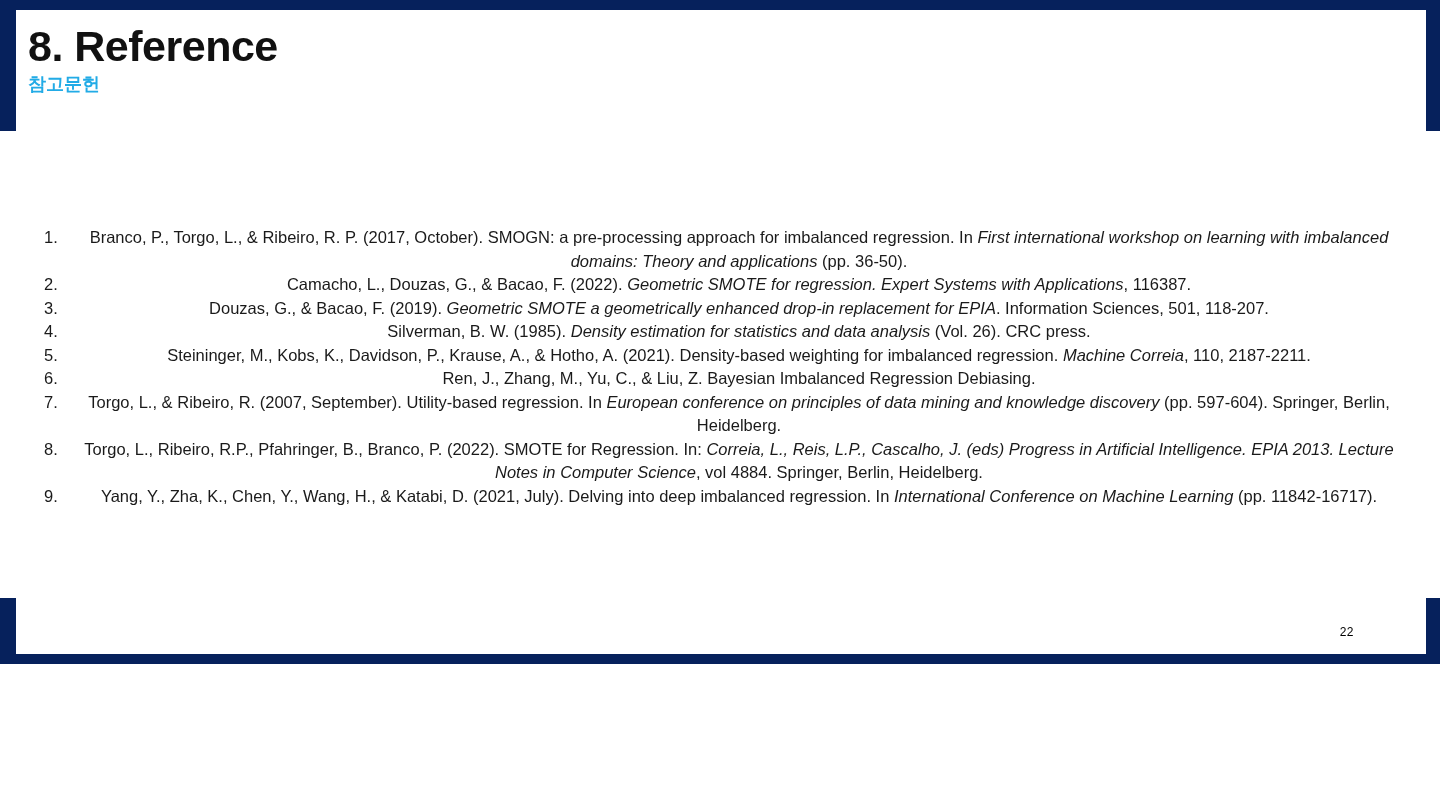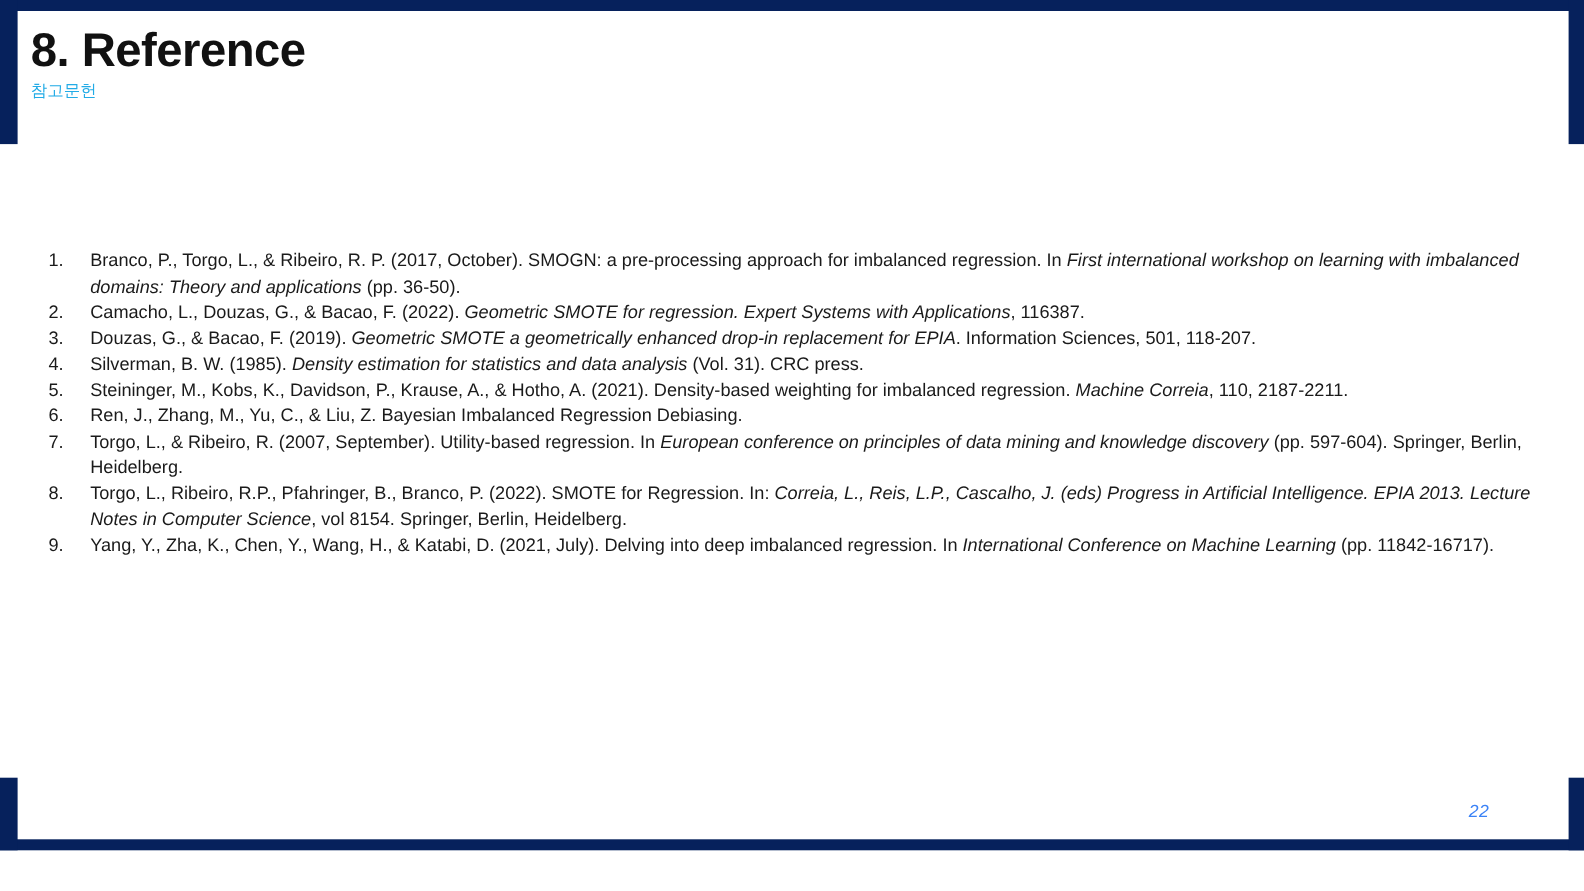--- a/index.html
+++ b/index.html
@@ -9,21 +9,21 @@
   body {
     width: 1440px;
     height: 810px;
     background: #ffffff;
     font-family: "Liberation Sans", sans-serif;
     overflow: hidden;
   }
   .slide {
     position: relative;
     width: 1440px;
-    height: 773px;
+    height: 664px;
     background: #ffffff;
     box-sizing: border-box;
   }
 
   
   .frame-top {
     position: absolute;
     left: 0; top: 0;
     width: 1440px; height: 10px;
     background: #06215c;
@@ -69,22 +69,22 @@
   .title {
     font-size: 43px;
     font-weight: bold;
     color: #111111;
     letter-spacing: -0.5px;
     line-height: 1.05;
     margin: 0;
     white-space: nowrap;
   }
   .subtitle {
-    font-size: 15px;
-    font-weight: normal;
+    font-size: 18px;
+    font-weight: bold;
     color: #22abe6;
     letter-spacing: 0px;
     line-height: 1.1;
     margin: 6px 0 0 0;
     white-space: nowrap;
   }
 
   
   .ref-list {
     position: absolute;
@@ -104,35 +104,34 @@
     flex: 0 0 auto;
     width: 46px;
     text-align: left;
     padding-left: 8px;
     box-sizing: border-box;
     font-size: 16.5px;
     color: #1a1a1a;
   }
   .ref-text {
     flex: 1 1 auto;
-    text-align: left;
+    text-align: center;
   }
   .ref-text i {
     font-style: italic;
   }
 
   
   .page-number {
     position: absolute;
     right: 86px;
     bottom: 25px;
-    font-size: 16px;
-    color: #3b82f6;
+    font-size: 12px;
+    color: #000000;
     letter-spacing: 0.5px;
-    font-style: italic;
   }
 </style>
 </head>
 <body>
 
 <div class="slide">
 
   <div class="frame-top"></div>
   <div class="frame-left-top"></div>
   <div class="frame-right-top"></div>
@@ -153,37 +152,37 @@
       <div class="ref-item">
         <div class="ref-num">2.</div>
         <div class="ref-text"><span>Camacho, L., Douzas, G., &amp; Bacao, F. (2022). </span><i>Geometric SMOTE for regression. Expert Systems with Applications</i><span>, 116387.</span></div>
       </div>
       <div class="ref-item">
         <div class="ref-num">3.</div>
         <div class="ref-text"><span>Douzas, G., &amp; Bacao, F. (2019). </span><i>Geometric SMOTE a geometrically enhanced drop-in replacement for EPIA</i><span>. Information Sciences, 501, 118-207.</span></div>
       </div>
       <div class="ref-item">
         <div class="ref-num">4.</div>
-        <div class="ref-text"><span>Silverman, B. W. (1985). </span><i>Density estimation for statistics and data analysis</i><span> (Vol. 31). CRC press.</span></div>
+        <div class="ref-text"><span>Silverman, B. W. (1985). </span><i>Density estimation for statistics and data analysis</i><span> (Vol. 26). CRC press.</span></div>
       </div>
       <div class="ref-item">
         <div class="ref-num">5.</div>
         <div class="ref-text"><span>Steininger, M., Kobs, K., Davidson, P., Krause, A., &amp; Hotho, A. (2021). Density-based weighting for imbalanced regression. </span><i>Machine Correia</i><span>, 110, 2187-2211.</span></div>
       </div>
       <div class="ref-item">
         <div class="ref-num">6.</div>
         <div class="ref-text"><span>Ren, J., Zhang, M., Yu, C., &amp; Liu, Z. Bayesian Imbalanced Regression Debiasing.</span></div>
       </div>
       <div class="ref-item">
         <div class="ref-num">7.</div>
         <div class="ref-text"><span>Torgo, L., &amp; Ribeiro, R. (2007, September). Utility-based regression. In </span><i>European conference on principles of data mining and knowledge discovery</i><span> (pp. 597-604). Springer, Berlin, Heidelberg.</span></div>
       </div>
       <div class="ref-item">
         <div class="ref-num">8.</div>
-        <div class="ref-text"><span>Torgo, L., Ribeiro, R.P., Pfahringer, B., Branco, P. (2022). SMOTE for Regression. In: </span><i>Correia, L., Reis, L.P., Cascalho, J. (eds) Progress in Artificial Intelligence. EPIA 2013. Lecture Notes in Computer Science</i><span>, vol 8154. Springer, Berlin, Heidelberg.</span></div>
+        <div class="ref-text"><span>Torgo, L., Ribeiro, R.P., Pfahringer, B., Branco, P. (2022). SMOTE for Regression. In: </span><i>Correia, L., Reis, L.P., Cascalho, J. (eds) Progress in Artificial Intelligence. EPIA 2013. Lecture Notes in Computer Science</i><span>, vol 4884. Springer, Berlin, Heidelberg.</span></div>
       </div>
       <div class="ref-item">
         <div class="ref-num">9.</div>
         <div class="ref-text"><span>Yang, Y., Zha, K., Chen, Y., Wang, H., &amp; Katabi, D. (2021, July). Delving into deep imbalanced regression. In </span><i>International Conference on Machine Learning</i><span> (pp. 11842-16717).</span></div>
       </div>
     </div>
 
   <div class="page-number">22</div>
 
 </div>

